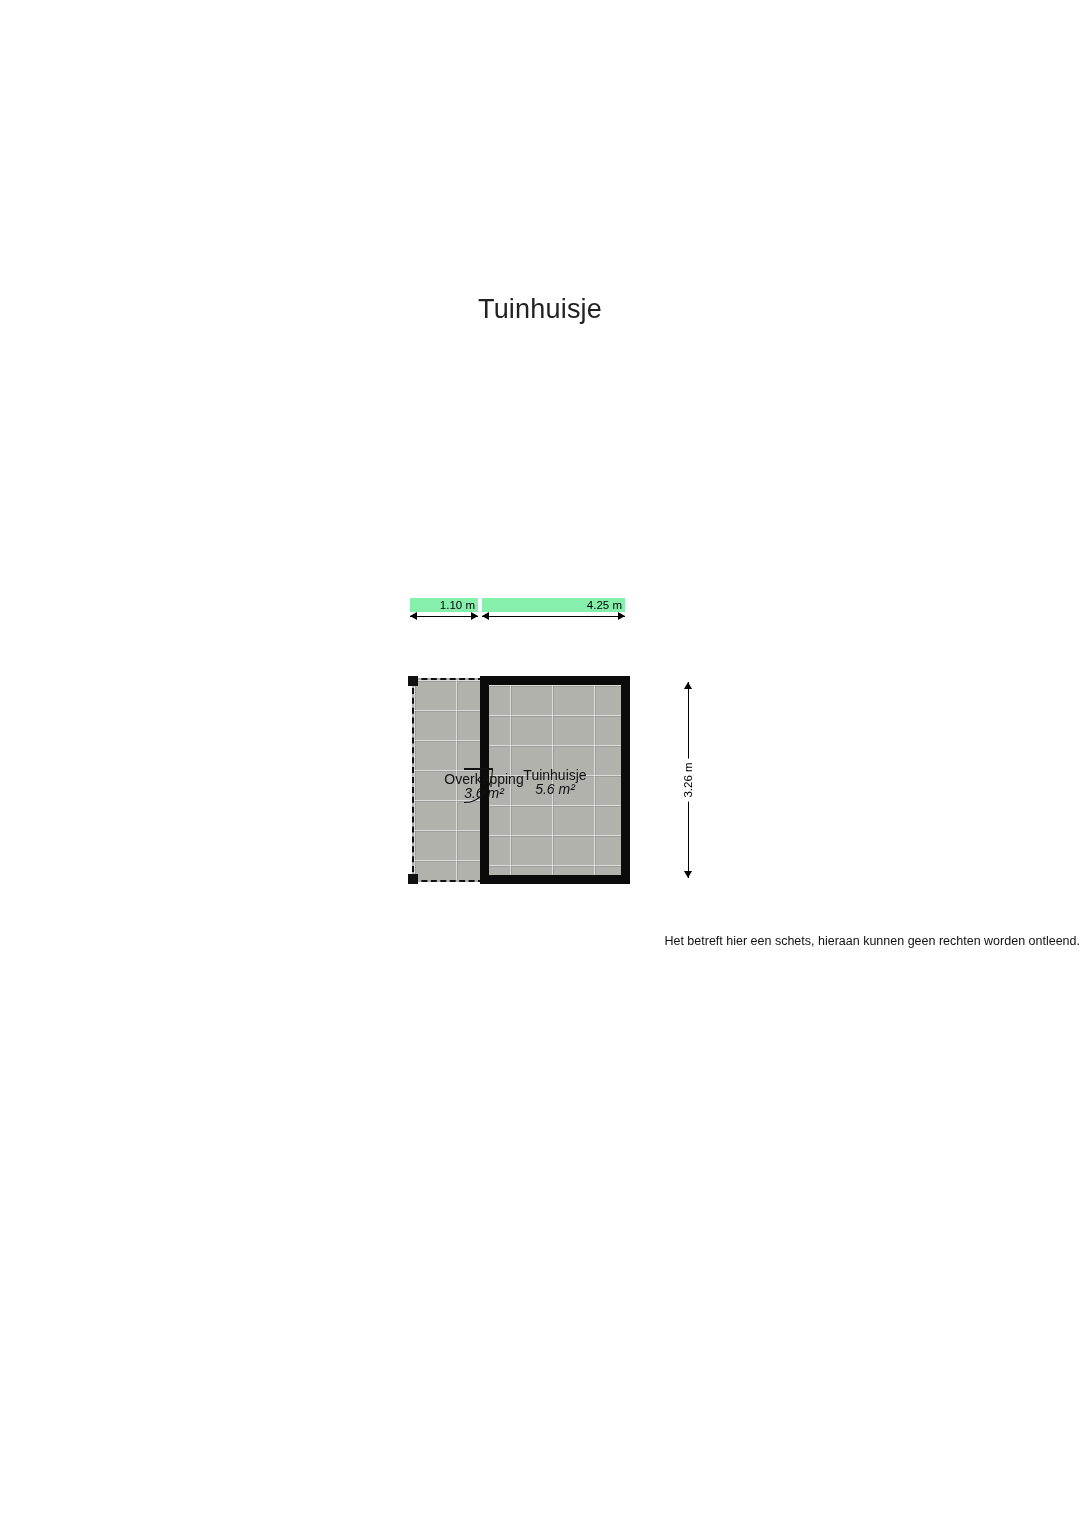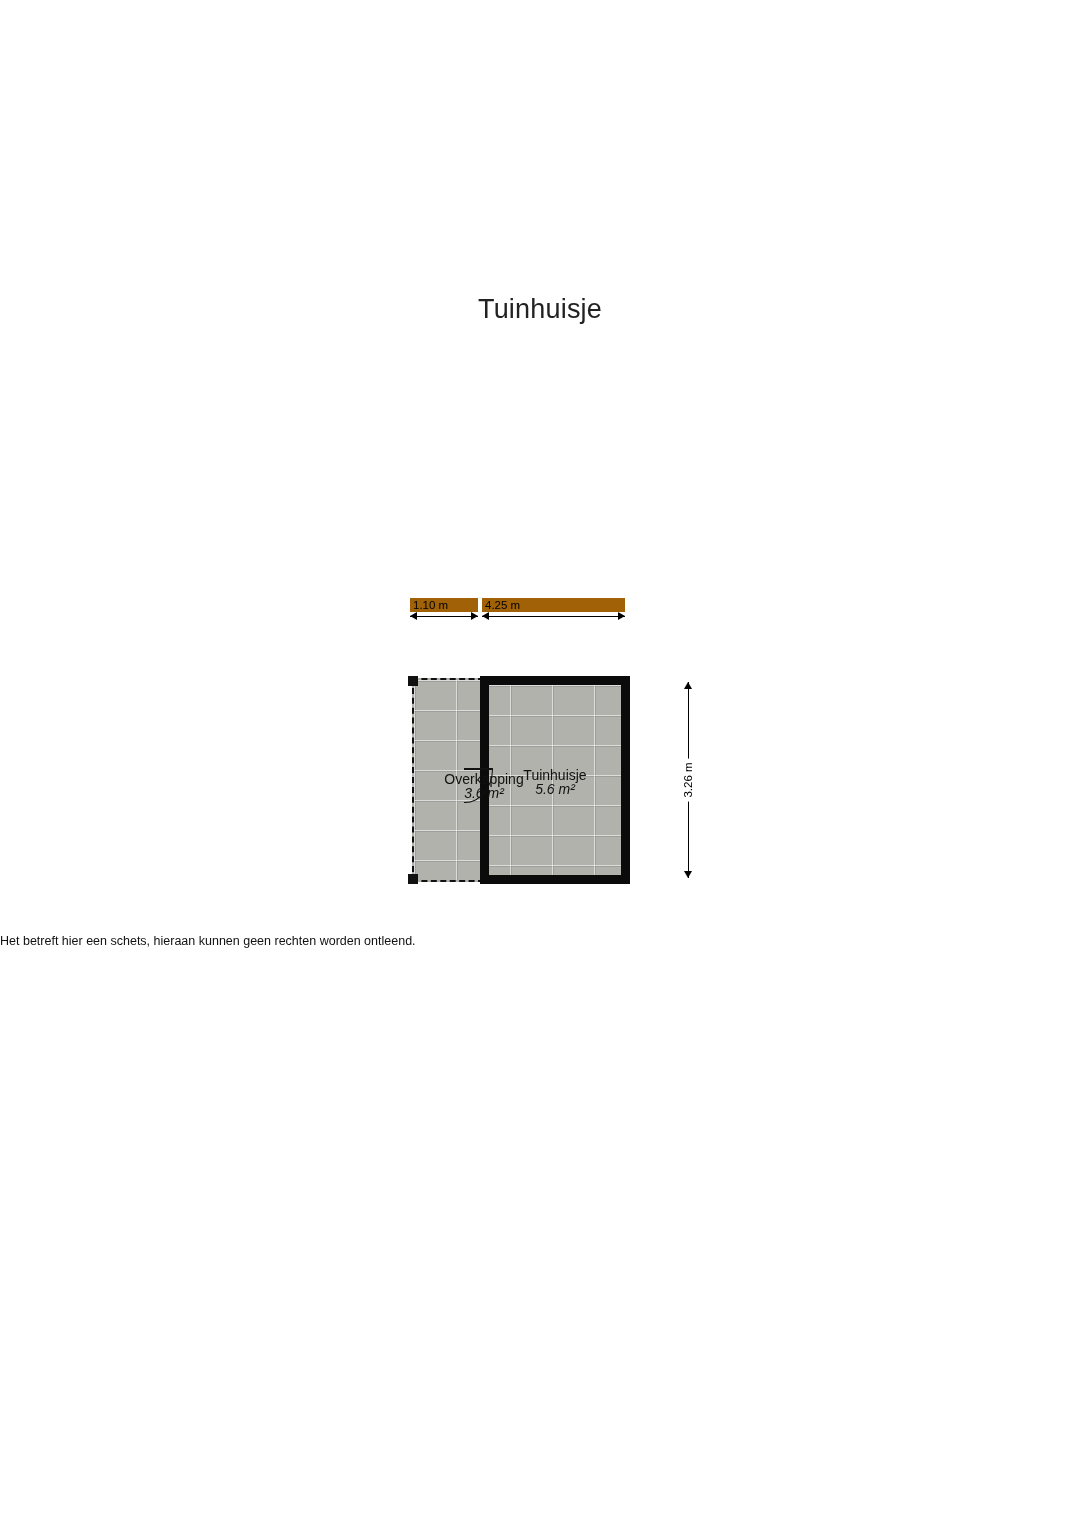--- a/index.html
+++ b/index.html
@@ -63,23 +63,23 @@
   }
   .dim-seg .arrow.right {
     right: 0;
     border-left: 7px solid #000;
   }
   .dim-seg .dim-label {
     position: absolute;
     top: -6px;
     left: 0;
     right: 0;
-    text-align: left;
+    text-align: right;
     font-size: 11.5px;
-    background: #a16207;
+    background: #86efac;
     padding: 0 3px;
     line-height: 14px;
     color: #000;
   }
   .dim-seg.seg-a { left: 0px;  width: 68px; }
   .dim-seg.seg-b { left: 72px; width: 143px; }
 
   
   .dim-right {
     position: absolute;
@@ -222,21 +222,21 @@
   .room-label .area { display: block; font-style: italic; }
 
   .label-canopy { left: -2px; top: 96px; width: 156px; }
   .label-room   { left: 72px; top: 92px; width: 150px; }
 
   .disclaimer {
     position: absolute;
     top: 934px;
     left: 0;
     width: 1080px;
-    text-align: left;
+    text-align: right;
     font-size: 12.5px;
     color: #111;
   }
 </style>
 </head>
 <body>
 
 <div class="page-title">Tuinhuisje</div>
 
 <div class="dim-top">

